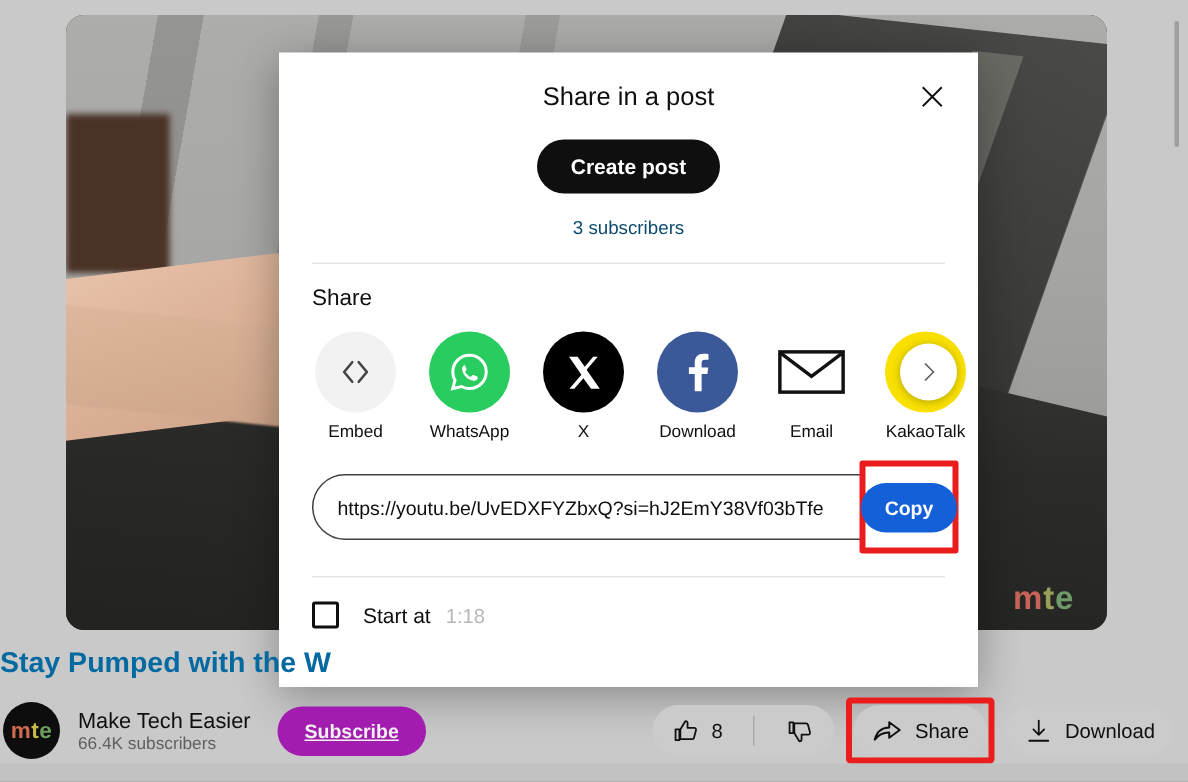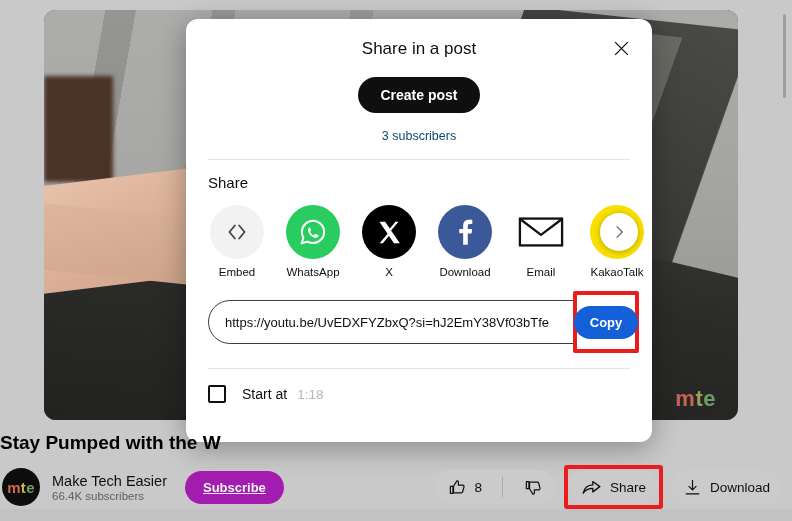--- a/index.html
+++ b/index.html
@@ -67,23 +67,23 @@
   .watermark {
     position: absolute; right: 22px; bottom: 8px;
     font-weight: bold; font-size: 22px; letter-spacing: .5px;
   }
   .watermark .m { color: #c9635a; }
   .watermark .t { color: #9aa05a; }
   .watermark .e { color: #6f9a6a; }
 
   
   .modal {
-    position: absolute; left: 186px; top: 19px;
+    position: absolute; left: 186px; top: 35px;
     width: 466px; height: 423px;
-    background: #fff; border-radius: 12px;
+    background: #fff; border-radius: 0;
     box-shadow: 0 6px 28px rgba(0,0,0,.32);
     padding: 0 22px;
   }
   .modal-title {
     text-align: center; font-size: 17px; color: #0f0f0f;
     padding-top: 20px; font-weight: 400;
   }
   .close-btn {
     position: absolute; right: 14px; top: 12px;
     width: 34px; height: 34px; border-radius: 50%;
@@ -155,21 +155,21 @@
   .checkbox {
     width:18px; height:18px; border:2px solid #0f0f0f; border-radius:2px;
     background:#fff; cursor:pointer;
   }
   .start-label { font-size:14px; color:#0f0f0f; }
   .start-time { font-size:13.5px; color:#b8b8b8; margin-left: -6px; }
 
   
   .video-title {
     position:absolute; left: 0; top: 432px;
-    font-size: 19px; font-weight: bold; color:#000000;
+    font-size: 19px; font-weight: bold; color:#0369a1;
     white-space: nowrap;
   }
   .meta-row {
     position:absolute; left:0; top: 465px; right:0; height: 44px;
     display:flex; align-items:center;
   }
   .avatar {
     width: 38px; height: 38px; border-radius:50%; background:#0e0d0d;
     display:flex; align-items:center; justify-content:center;
     font-weight:bold; font-size:15px; letter-spacing:.3px;

